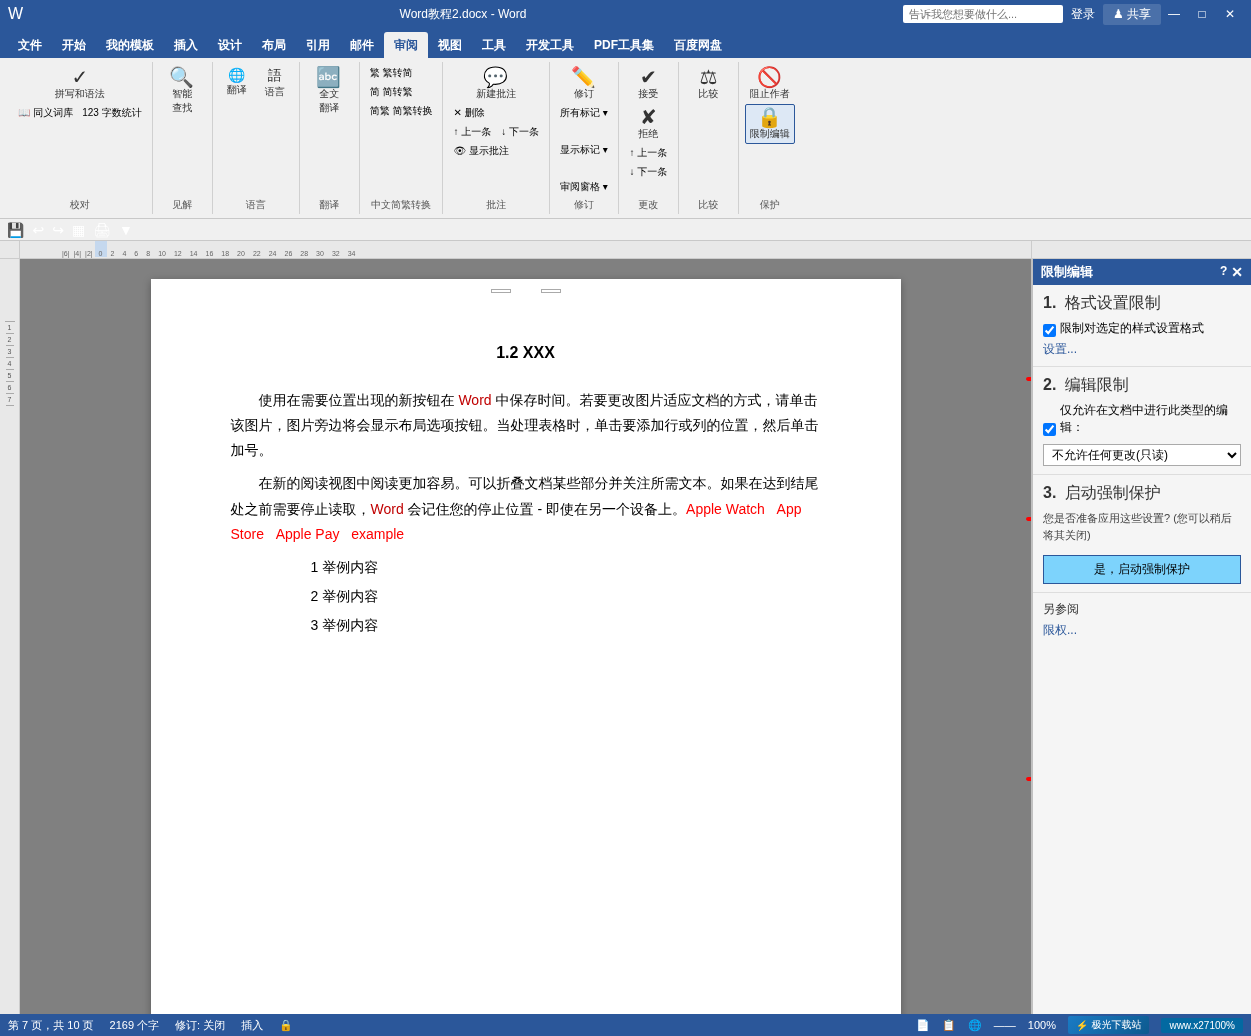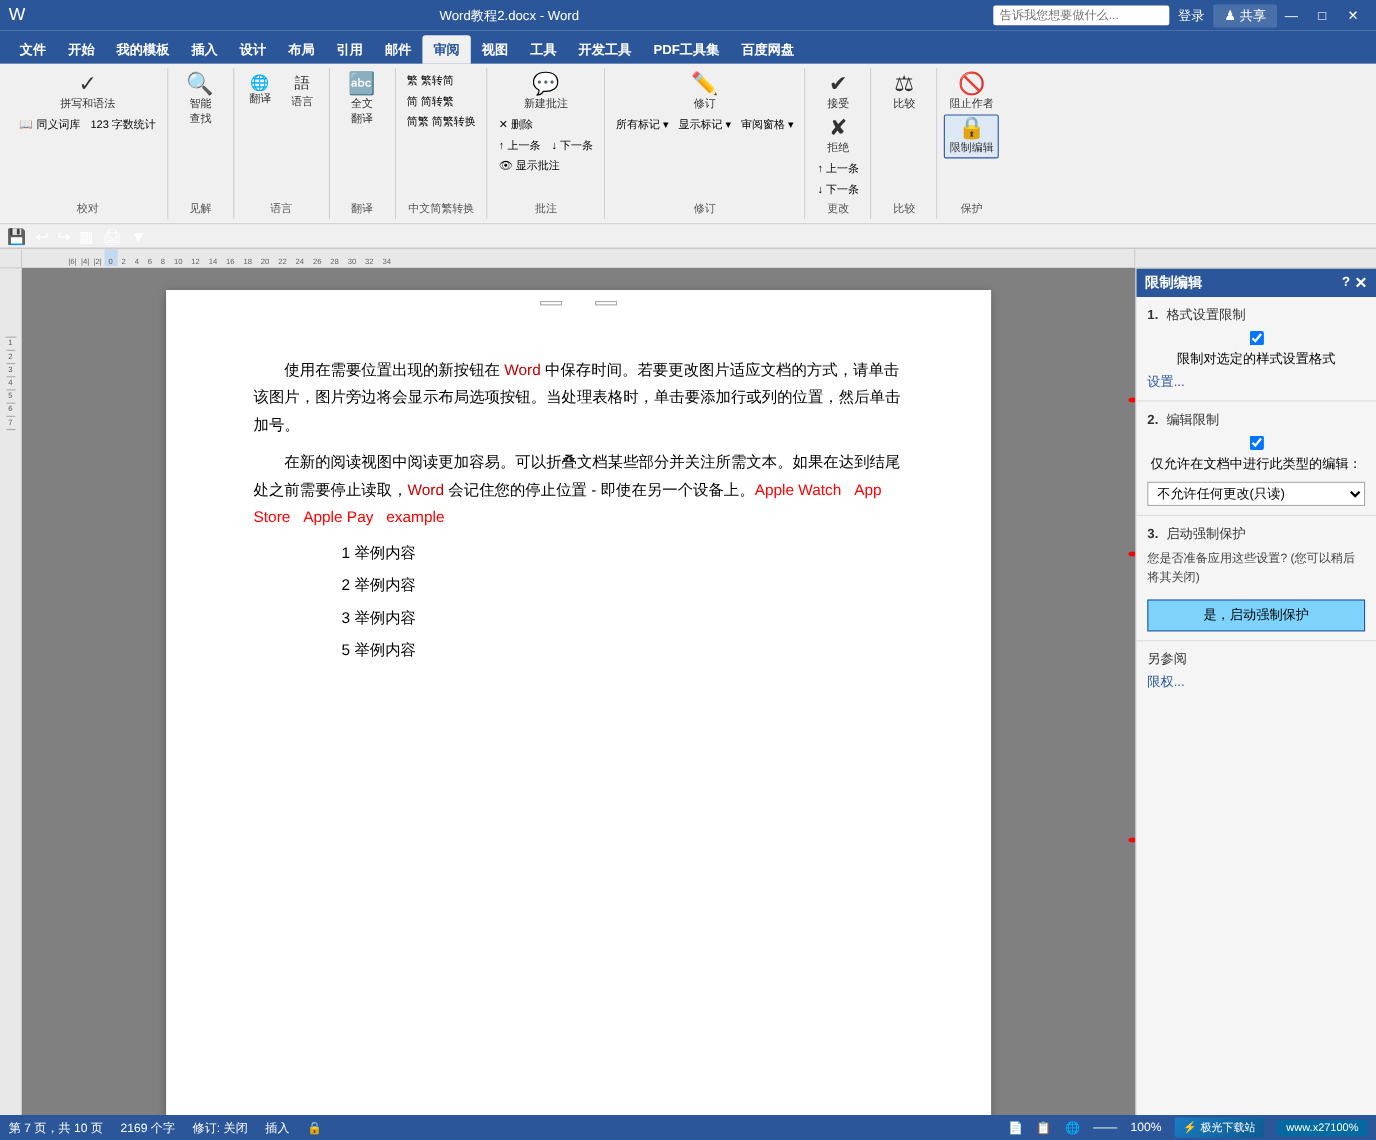--- a/index.html
+++ b/index.html
@@ -166,35 +166,34 @@
       display: flex;
       justify-content: space-between;
       align-items: center;
     }
     .panel-close { cursor: pointer; font-size: 14px; }
     .panel-section {
       padding: 8px 10px;
       border-bottom: 1px solid #ddd;
     }
     .panel-section-title {
-      font-size: 12px;
+      font-size: 16px;
       color: #333;
       margin-bottom: 6px;
     }
     .panel-section-num {
       font-weight: bold;
       margin-right: 4px;
     }
     .checkbox-row {
       display: flex;
-      align-items: center;
+      align-items: flex-end;
       gap: 4px;
       font-size: 12px;
       margin-bottom: 4px;
-      flex-direction: column;
     }
     .checkbox-row input[type="checkbox"] { margin: 0; }
     .settings-link {
       color: #2b579a;
       font-size: 12px;
       cursor: pointer;
       display: block;
       margin-top: 4px;
     }
     .panel-select {
@@ -432,21 +431,21 @@
       <div class="ribbon-small-btn">👁 显示批注</div>
     </div>
     <div class="ribbon-group-label">批注</div>
   </div>
 
   <div class="ribbon-group">
     <div class="ribbon-btn">
       <span class="ribbon-icon">✏️</span>
       <span>修订</span>
     </div>
-    <div style="display:flex;flex-direction:row;gap:1px;font-size:10px;">
+    <div style="display:flex;flex-direction:column;gap:19px;font-size:10px;">
       <div class="ribbon-small-btn">所有标记 ▾</div>
       <div class="ribbon-small-btn">显示标记 ▾</div>
       <div class="ribbon-small-btn">审阅窗格 ▾</div>
     </div>
     <div class="ribbon-group-label">修订</div>
   </div>
 
   <div class="ribbon-group">
     <div class="ribbon-btn">
       <span class="ribbon-icon">✔</span>
@@ -548,30 +547,30 @@
   <div style="flex:1;overflow-y:auto;background:#808080;padding:20px 30px;">
     <div style="position:relative;">
 
       <div class="doc-page">
 
         <div style="position:absolute;top:10px;left:50%;transform:translateX(-50%);display:flex;gap:30px;">
           <div style="width:20px;height:4px;border:1px solid #aaa;background:transparent;"></div>
           <div style="width:20px;height:4px;border:1px solid #aaa;background:transparent;"></div>
         </div>
 
+        <div class="doc-title">1.2 XXX</div>
 
         <p class="doc-para">使用在需要位置出现的新按钮在 <span class="word-highlight">Word</span> 中保存时间。若要更改图片适应文档的方式，请单击该图片，图片旁边将会显示布局选项按钮。当处理表格时，单击要添加行或列的位置，然后单击加号。</p>
 
         <p class="doc-para">在新的阅读视图中阅读更加容易。可以折叠文档某些部分并关注所需文本。如果在达到结尾处之前需要停止读取，<span class="word-highlight">Word</span> 会记住您的停止位置 - 即使在另一个设备上。<span class="apple-highlight">Apple Watch</span>&nbsp;&nbsp;&nbsp;<span class="apple-highlight">App Store</span>&nbsp;&nbsp;&nbsp;<span class="apple-highlight">Apple Pay</span>&nbsp;&nbsp;&nbsp;<span class="apple-highlight">example</span></p>
 
         <div class="doc-list">
           <div class="doc-list-item">1 举例内容</div>
           <div class="doc-list-item">2 举例内容</div>
           <div class="doc-list-item">3 举例内容</div>
-          <div class="doc-list-item">5 举例内容</div>
         </div>
       </div>
 
       <div style="position:absolute;top:80px;right:-50px;color:red;font-size:32px;pointer-events:none;">➜</div>
       <div style="position:absolute;top:220px;right:-50px;color:red;font-size:32px;pointer-events:none;">➜</div>
       <div style="position:absolute;top:480px;right:-50px;color:red;font-size:32px;pointer-events:none;">➜</div>
     </div>
   </div>
 
   <div class="right-panel">

